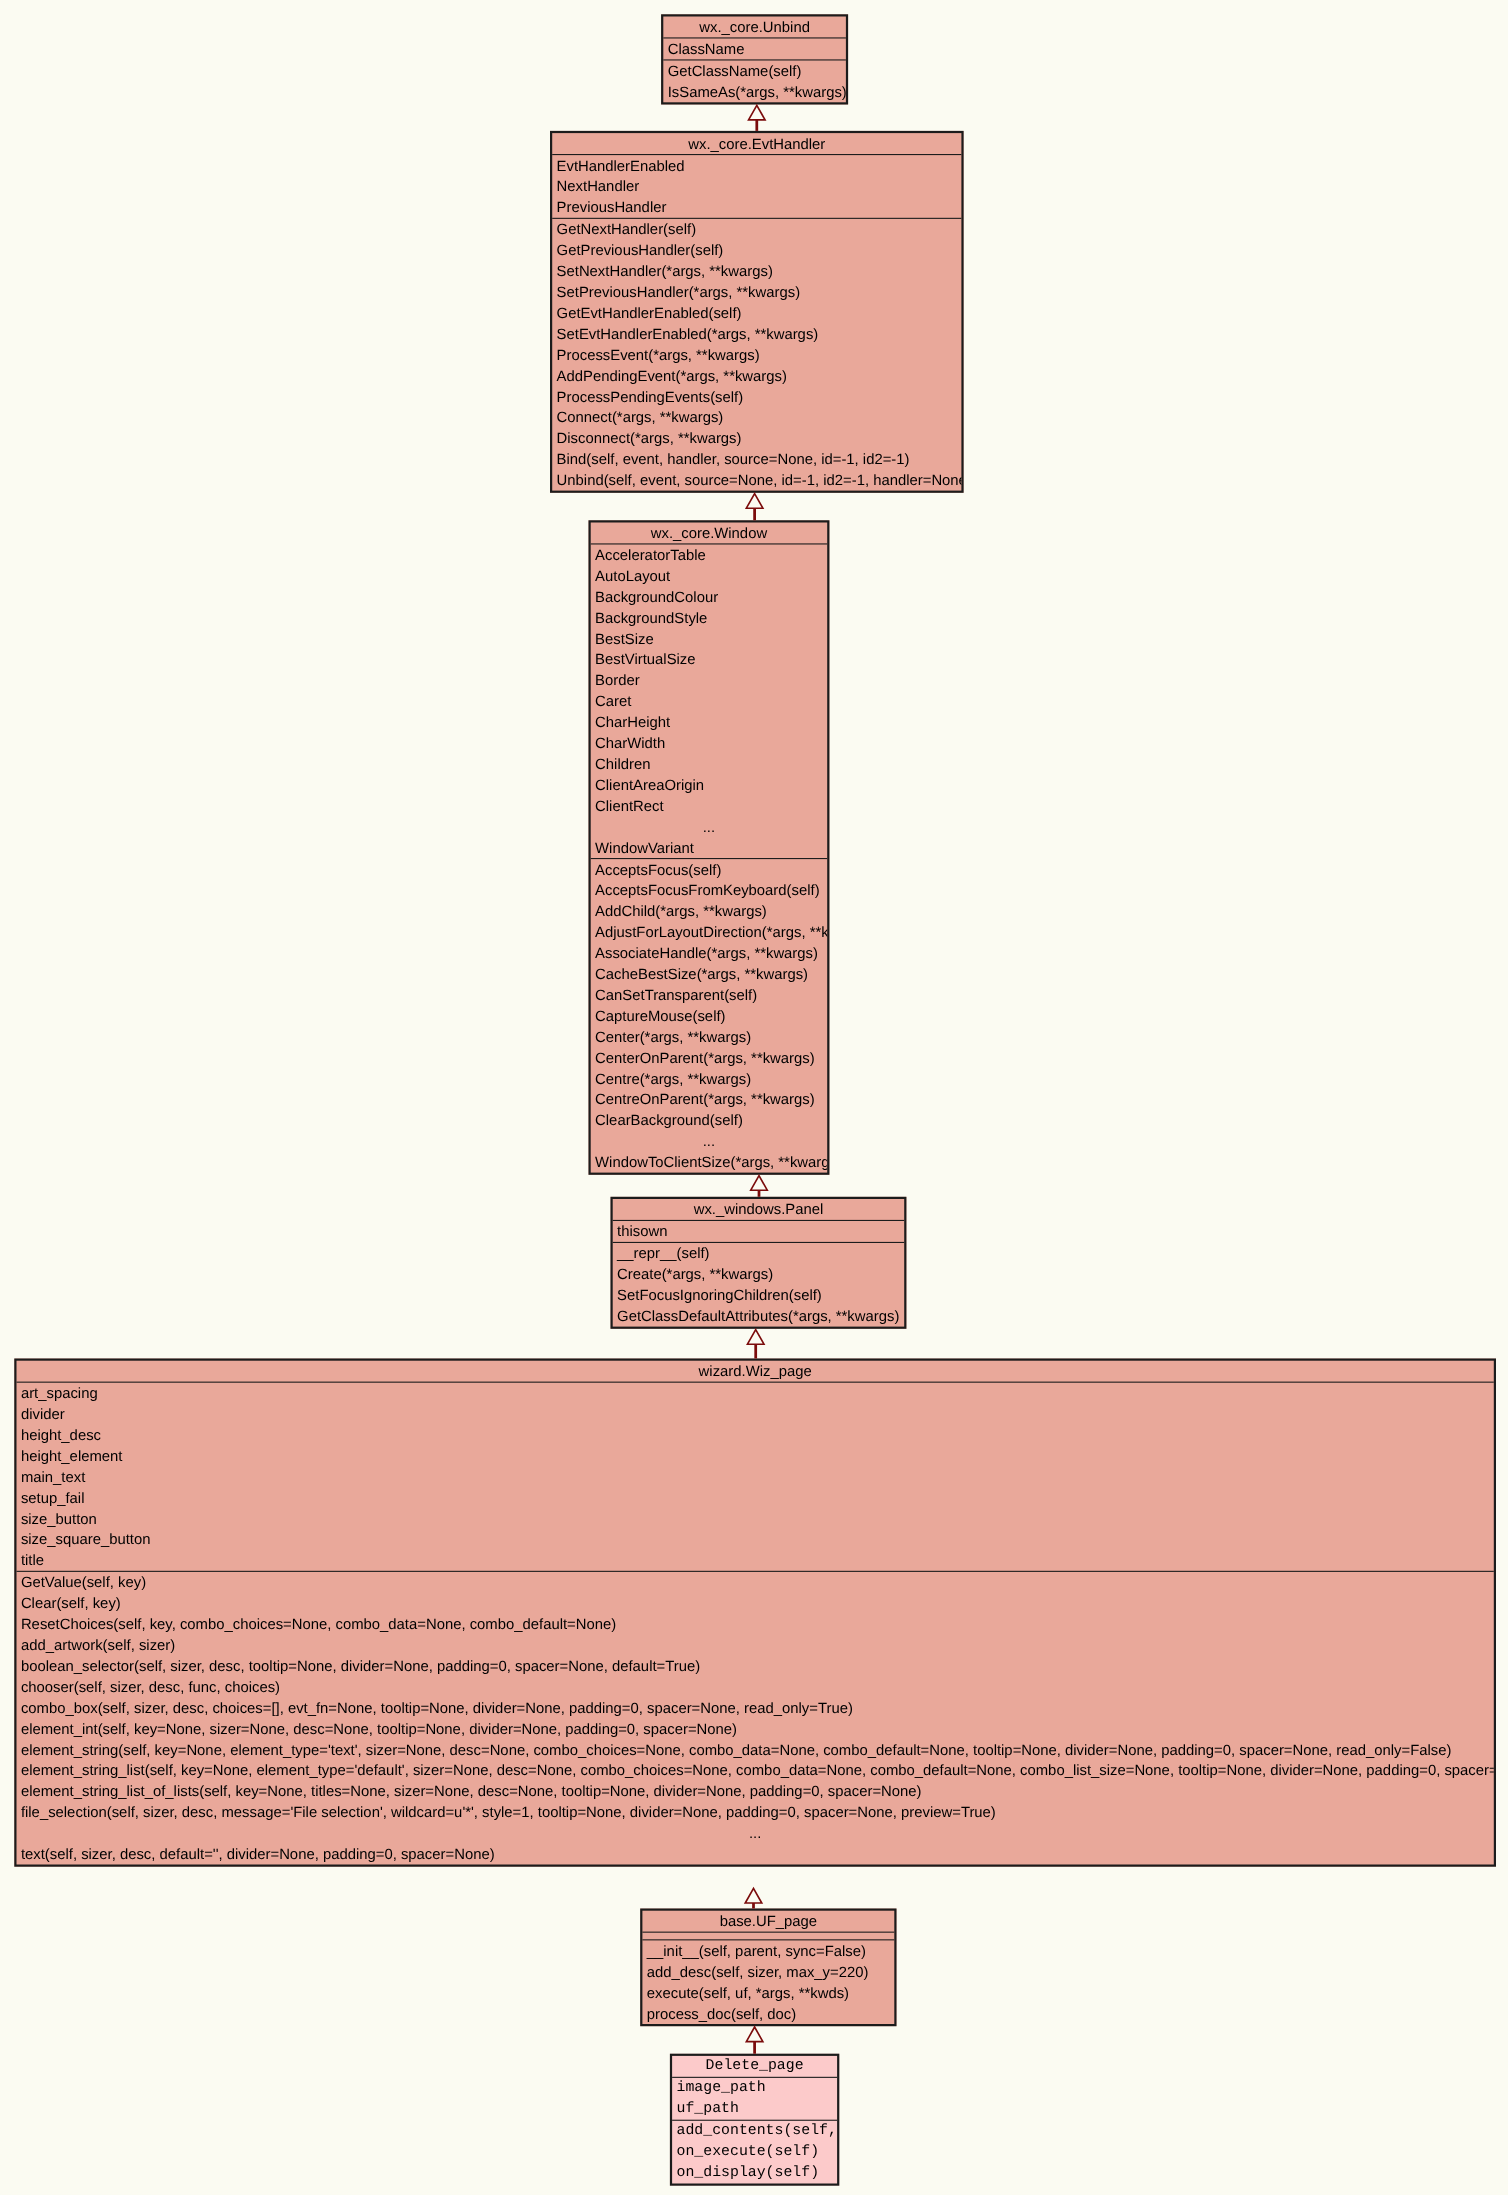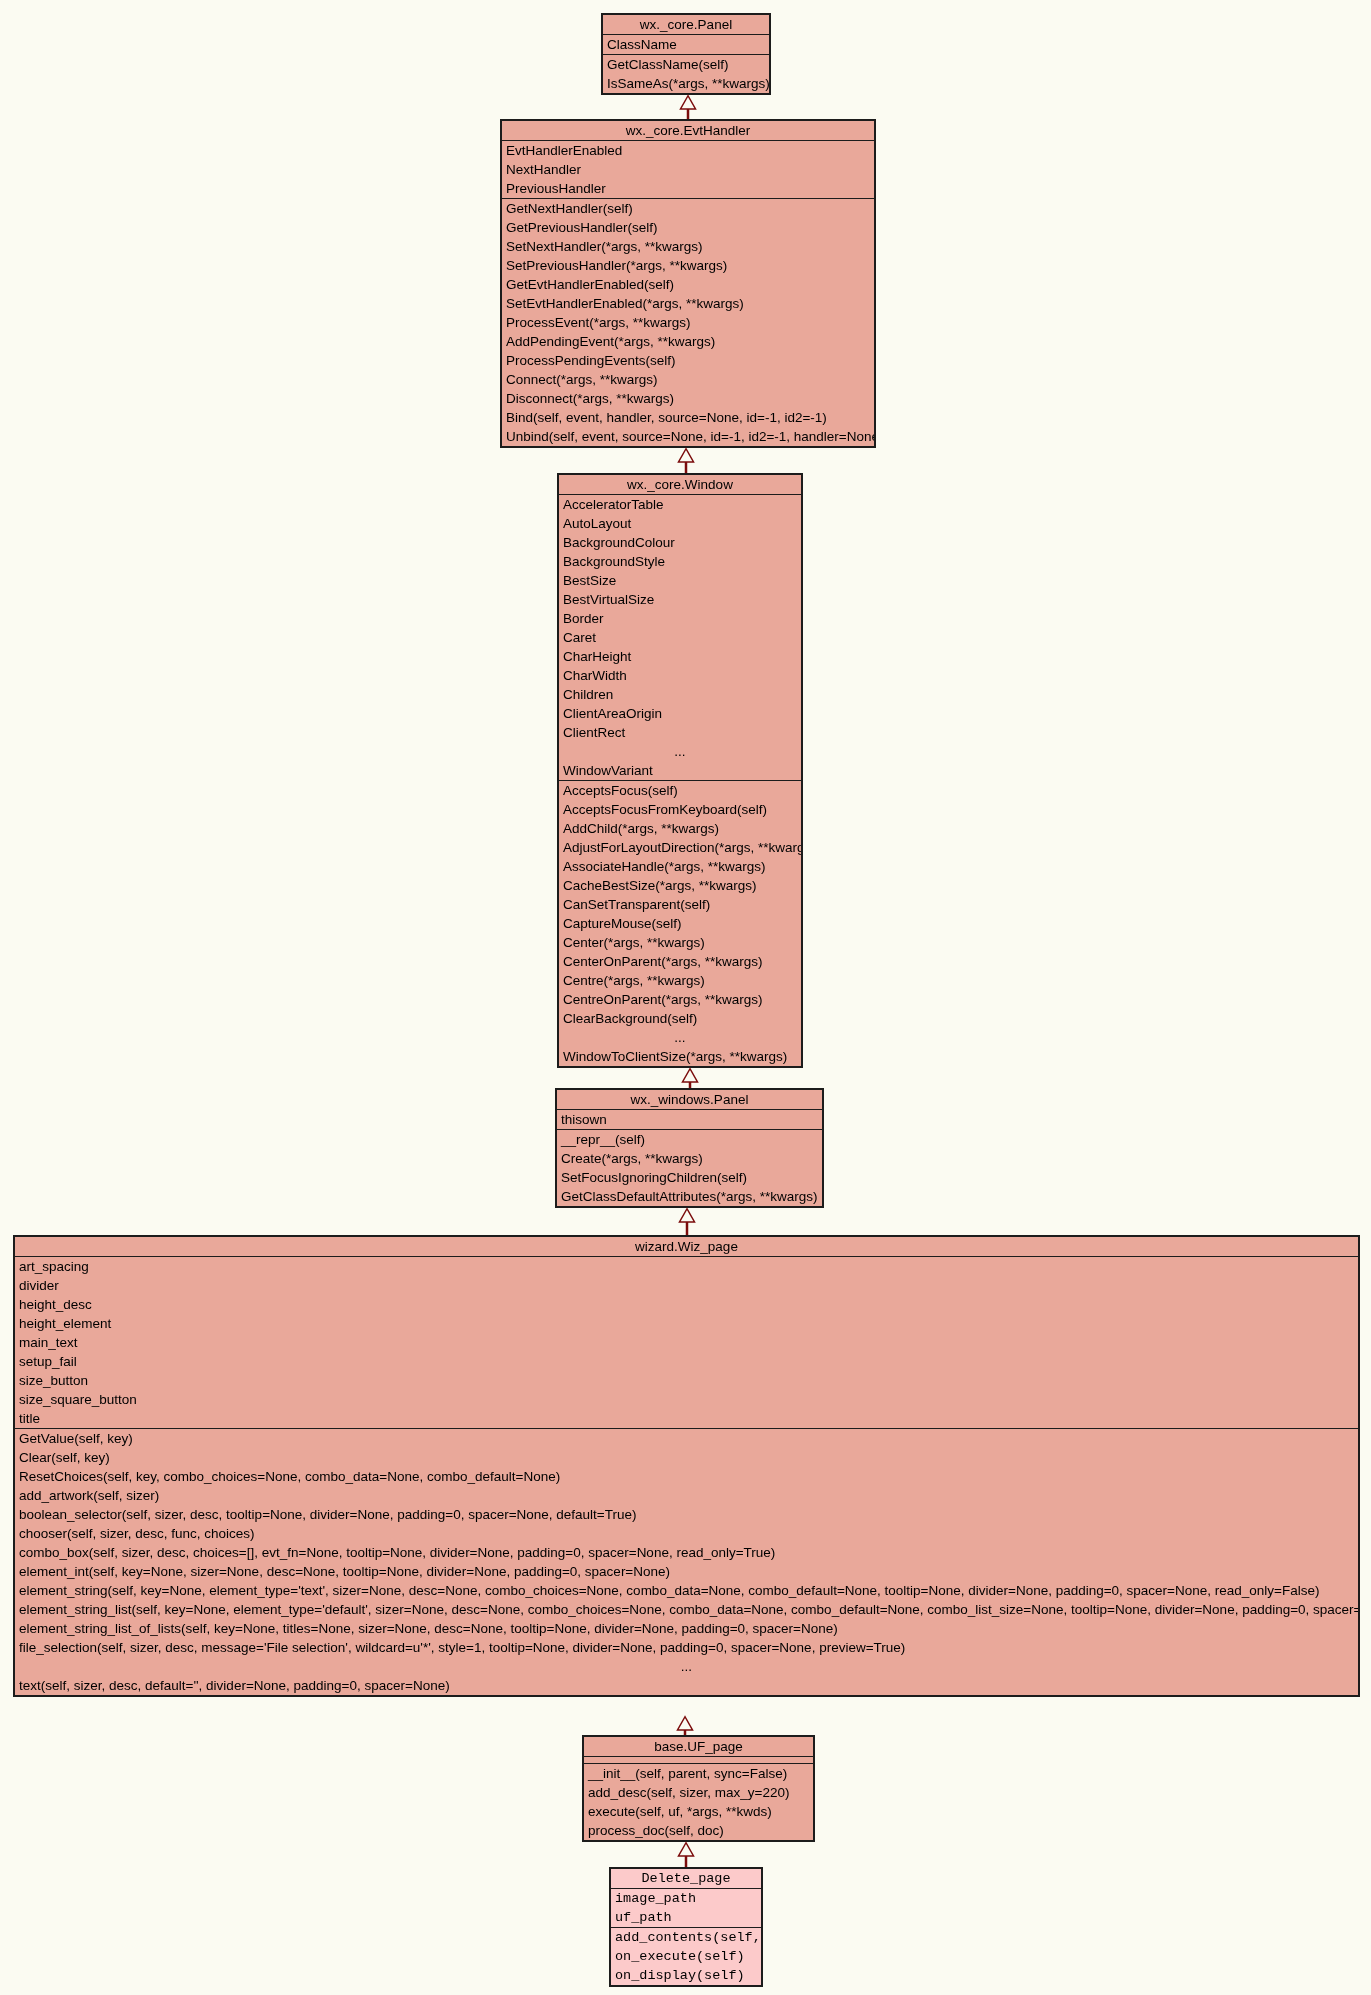--- a/index.html
+++ b/index.html
@@ -50,21 +50,21 @@
   }
   .uml-row.ellipsis { text-align: center; }
   svg.edge { position: absolute; overflow: visible; }
 </style>
 </head>
 <body>
 
 <div id="canvas">
 
   <div class="uml-class" style="left:601px; top:13px; width:170px;">
-    <div class="uml-title">wx._core.Panel</div>
+    <div class="uml-title">wx._core.Unbind</div>
     <div class="uml-attrs">
         <div class="uml-row">ClassName</div>
       </div>
     <div class="uml-methods">
         <div class="uml-row">GetClassName(self)</div>
         <div class="uml-row">IsSameAs(*args, **kwargs)</div>
       </div>
   </div>
 
   <div class="uml-class" style="left:500px; top:119px; width:376px;">
@@ -84,21 +84,21 @@
         <div class="uml-row">ProcessEvent(*args, **kwargs)</div>
         <div class="uml-row">AddPendingEvent(*args, **kwargs)</div>
         <div class="uml-row">ProcessPendingEvents(self)</div>
         <div class="uml-row">Connect(*args, **kwargs)</div>
         <div class="uml-row">Disconnect(*args, **kwargs)</div>
         <div class="uml-row">Bind(self, event, handler, source=None, id=-1, id2=-1)</div>
         <div class="uml-row">Unbind(self, event, source=None, id=-1, id2=-1, handler=None)</div>
       </div>
   </div>
 
-  <div class="uml-class" style="left:557px; top:473px; width:246px;">
+  <div class="uml-class" style="left:535px; top:473px; width:219px;">
     <div class="uml-title">wx._core.Window</div>
     <div class="uml-attrs">
         <div class="uml-row">AcceleratorTable</div>
         <div class="uml-row">AutoLayout</div>
         <div class="uml-row">BackgroundColour</div>
         <div class="uml-row">BackgroundStyle</div>
         <div class="uml-row">BestSize</div>
         <div class="uml-row">BestVirtualSize</div>
         <div class="uml-row">Border</div>
         <div class="uml-row">Caret</div>

